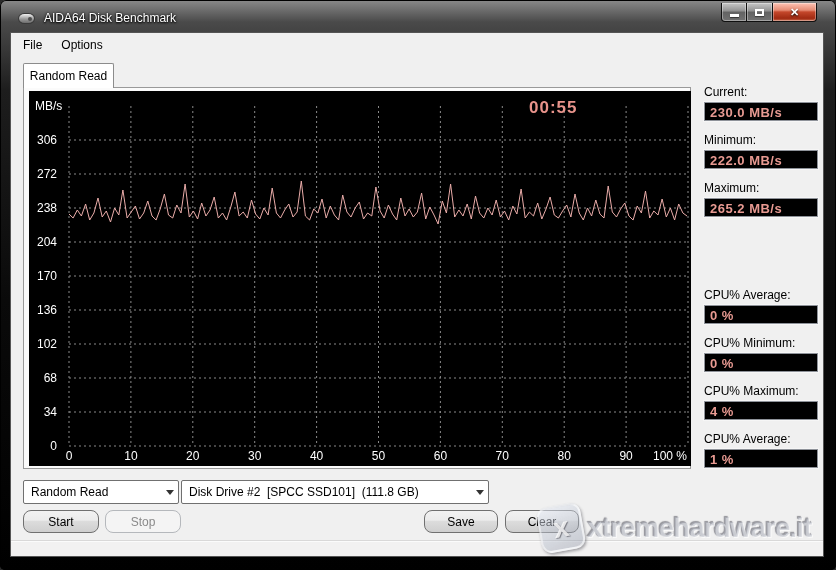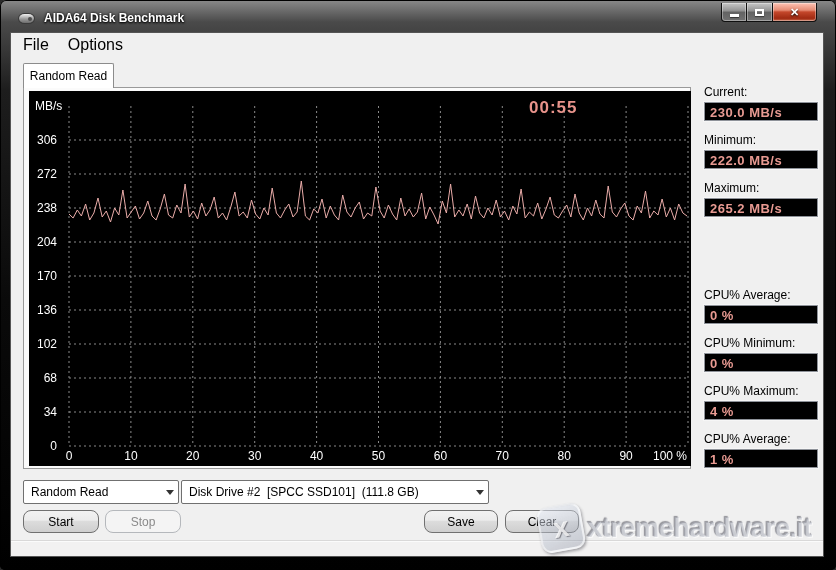--- a/index.html
+++ b/index.html
@@ -15,41 +15,41 @@
     overflow:hidden;
   }
 
   
   .titlebar { position:absolute; left:10px; top:4px; right:12px; height:28px; display:flex; align-items:center; }
   .app-icon { width:17px; height:11px; margin-left:8px; margin-right:9px;
     background:linear-gradient(180deg,#f2f2f2,#9a9a9a 55%,#6d6d6d);
     border-radius:45%/60%; border:1px solid #3a3a3a; position:relative; }
   .app-icon::after { content:""; position:absolute; right:2px; top:3px; width:4px; height:4px;
     border-radius:50%; background:#4d4d4d; }
-  .title-text { color:#fff; font-size:12px; text-shadow:0 1px 2px #000, 0 0 3px #000;font-weight:bold; }
+  .title-text { color:#fff; font-size:12px; text-shadow:0 1px 2px #000, 0 0 3px #000; }
 
   .caption-buttons { position:absolute; left:721px; top:3px; display:flex; }
   .cap-btn { height:19px; border:1px solid #101010; border-top:none; display:flex; align-items:center; justify-content:center;
     background:linear-gradient(180deg,rgba(255,255,255,.55),rgba(255,255,255,.25) 45%,rgba(90,90,90,.35) 50%,rgba(160,160,160,.45));
     box-shadow:inset 0 0 0 1px rgba(255,255,255,.35); }
   .cap-btn.min { width:26px; border-radius:0 0 0 4px; }
   .cap-btn.max { width:25px; border-left:none; border-right:none; }
   .cap-btn.close { width:45px; border-radius:0 0 4px 0;
     background:linear-gradient(180deg,#ffc4b5,#e58a72 40%,#c4472b 50%,#a02a12 85%,#c86a4d);
     box-shadow:inset 0 0 0 1px rgba(255,255,255,.35); }
   .glyph-min { width:9px; height:3px; background:#fff; box-shadow:0 1px 1px #00000088; margin-top:6px; }
   .glyph-max { width:9px; height:7px; border:2px solid #fff; box-shadow:0 1px 1px #00000066; }
   .glyph-close { color:#fff; font-size:11px; font-weight:bold; text-shadow:0 1px 2px #000; }
 
   
   .client { position:absolute; left:10px; top:32px; width:814px; height:525px;
     background:#f0f0f0; border:1px solid #555; }
 
   .menubar { position:absolute; left:0; top:0; width:100%; height:24px; background:#f0f0f0;
-    display:flex; font-size:16px; color:#000; border-bottom:1px solid #f0f0f0; }
+    display:flex; align-items:center; font-size:12px; color:#000; border-bottom:1px solid #f0f0f0; }
   .menu-item { padding:3px 7px; margin-left:5px; cursor:default; }
 
   
   .tab { position:absolute; left:12px; top:30px; width:91px; height:25px; background:#fff;
     border:1px solid #8c8c8c; border-bottom:none; z-index:2; font-size:12px; color:#000;
     display:flex; align-items:center; justify-content:center; border-radius:2px 2px 0 0; }
   .tabpanel { position:absolute; left:12px; top:54px; width:668px; height:382px;
     background:#fbfbfb; border:1px solid #9a9a9a; }
 
   

